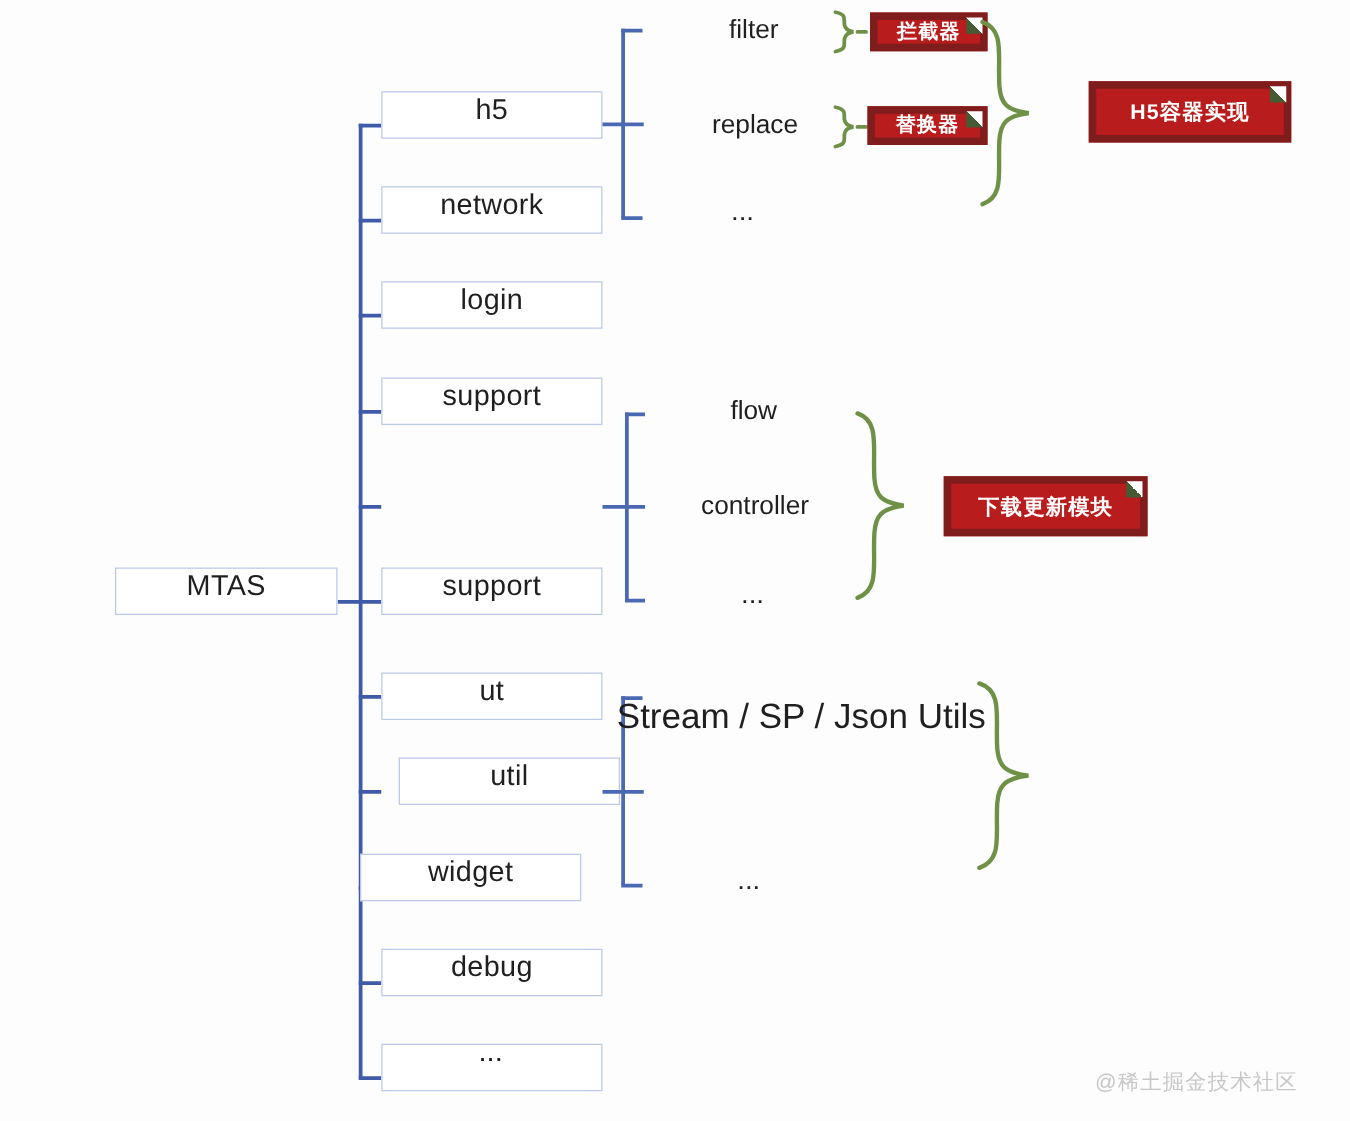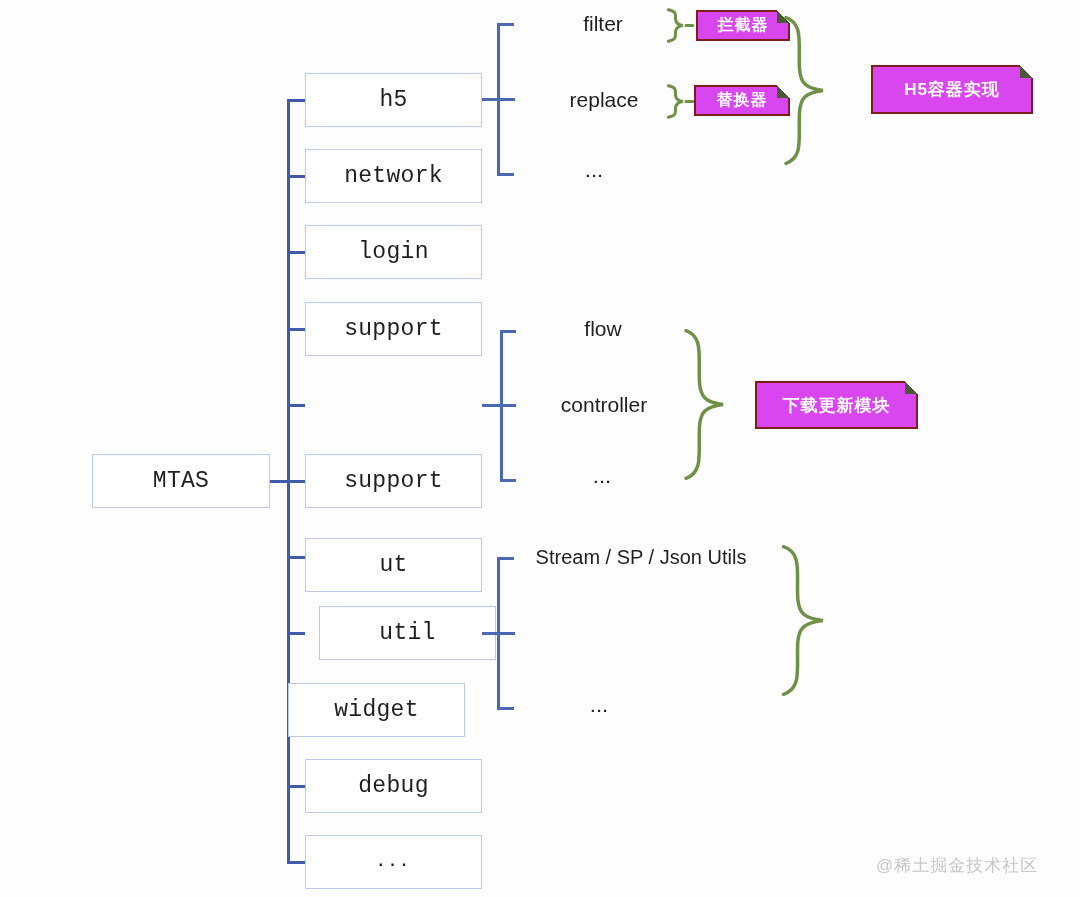--- a/index.html
+++ b/index.html
@@ -10,55 +10,54 @@
     overflow:hidden;
     font-family:"Liberation Sans","DejaVu Sans",sans-serif;
     color:#1f1f1f;
   }
   
   .ln{position:absolute;background:#3e5aa8;}
   .ln.br{background:#4a69b2;}
   
   .tbox{
     position:absolute;
-    width:177px;height:54px;
+    width:177px;height:38px;
     background:#ffffff;
     border:1.5px solid #bcc8e8;
     box-sizing:border-box;
-    display:flex;align-items:center;justify-content:center;
+    display:flex;justify-content:center;
     font-size:23px;
     letter-spacing:.3px;
-    font-family:Liberation Mono, monospace;
   }
   
   .gbox{
     position:absolute;
-    background:#d946ef;
-    border:2px solid #7f1d1d;
+    background:#b91c1c;
+    border:6px solid #7f1d1d;
     box-sizing:border-box;
     display:flex;align-items:center;justify-content:center;
     color:#ffffff;font-weight:bold;
   }
   .gbox::after{
     content:"";
     position:absolute;top:-2px;right:-2px;
     width:13px;height:13px;
     background:linear-gradient(to bottom left,#fdfdfd 0 50%,#465a33 50% 100%);
   }
   .gbox.small{font-size:16px;letter-spacing:1px;}
   .gbox.large{font-size:17px;letter-spacing:1px;}
   
   .sublabel{
     position:absolute;
     transform:translateX(-50%);
     font-size:21px;
     white-space:nowrap;
     line-height:26px;
   }
-  .sublabel.sm{font-size:20px;}
+  .sublabel.sm{font-size:28px;margin-top:16px;}
   .dots{
     position:absolute;
     transform:translateX(-50%);
     font-size:15px;font-weight:bold;letter-spacing:2px;
     line-height:20px;
   }
   .brace-svg{position:absolute;overflow:visible;}
   .watermark{
     position:absolute;
     font-size:17px;color:#c7c7c7;letter-spacing:1px;

